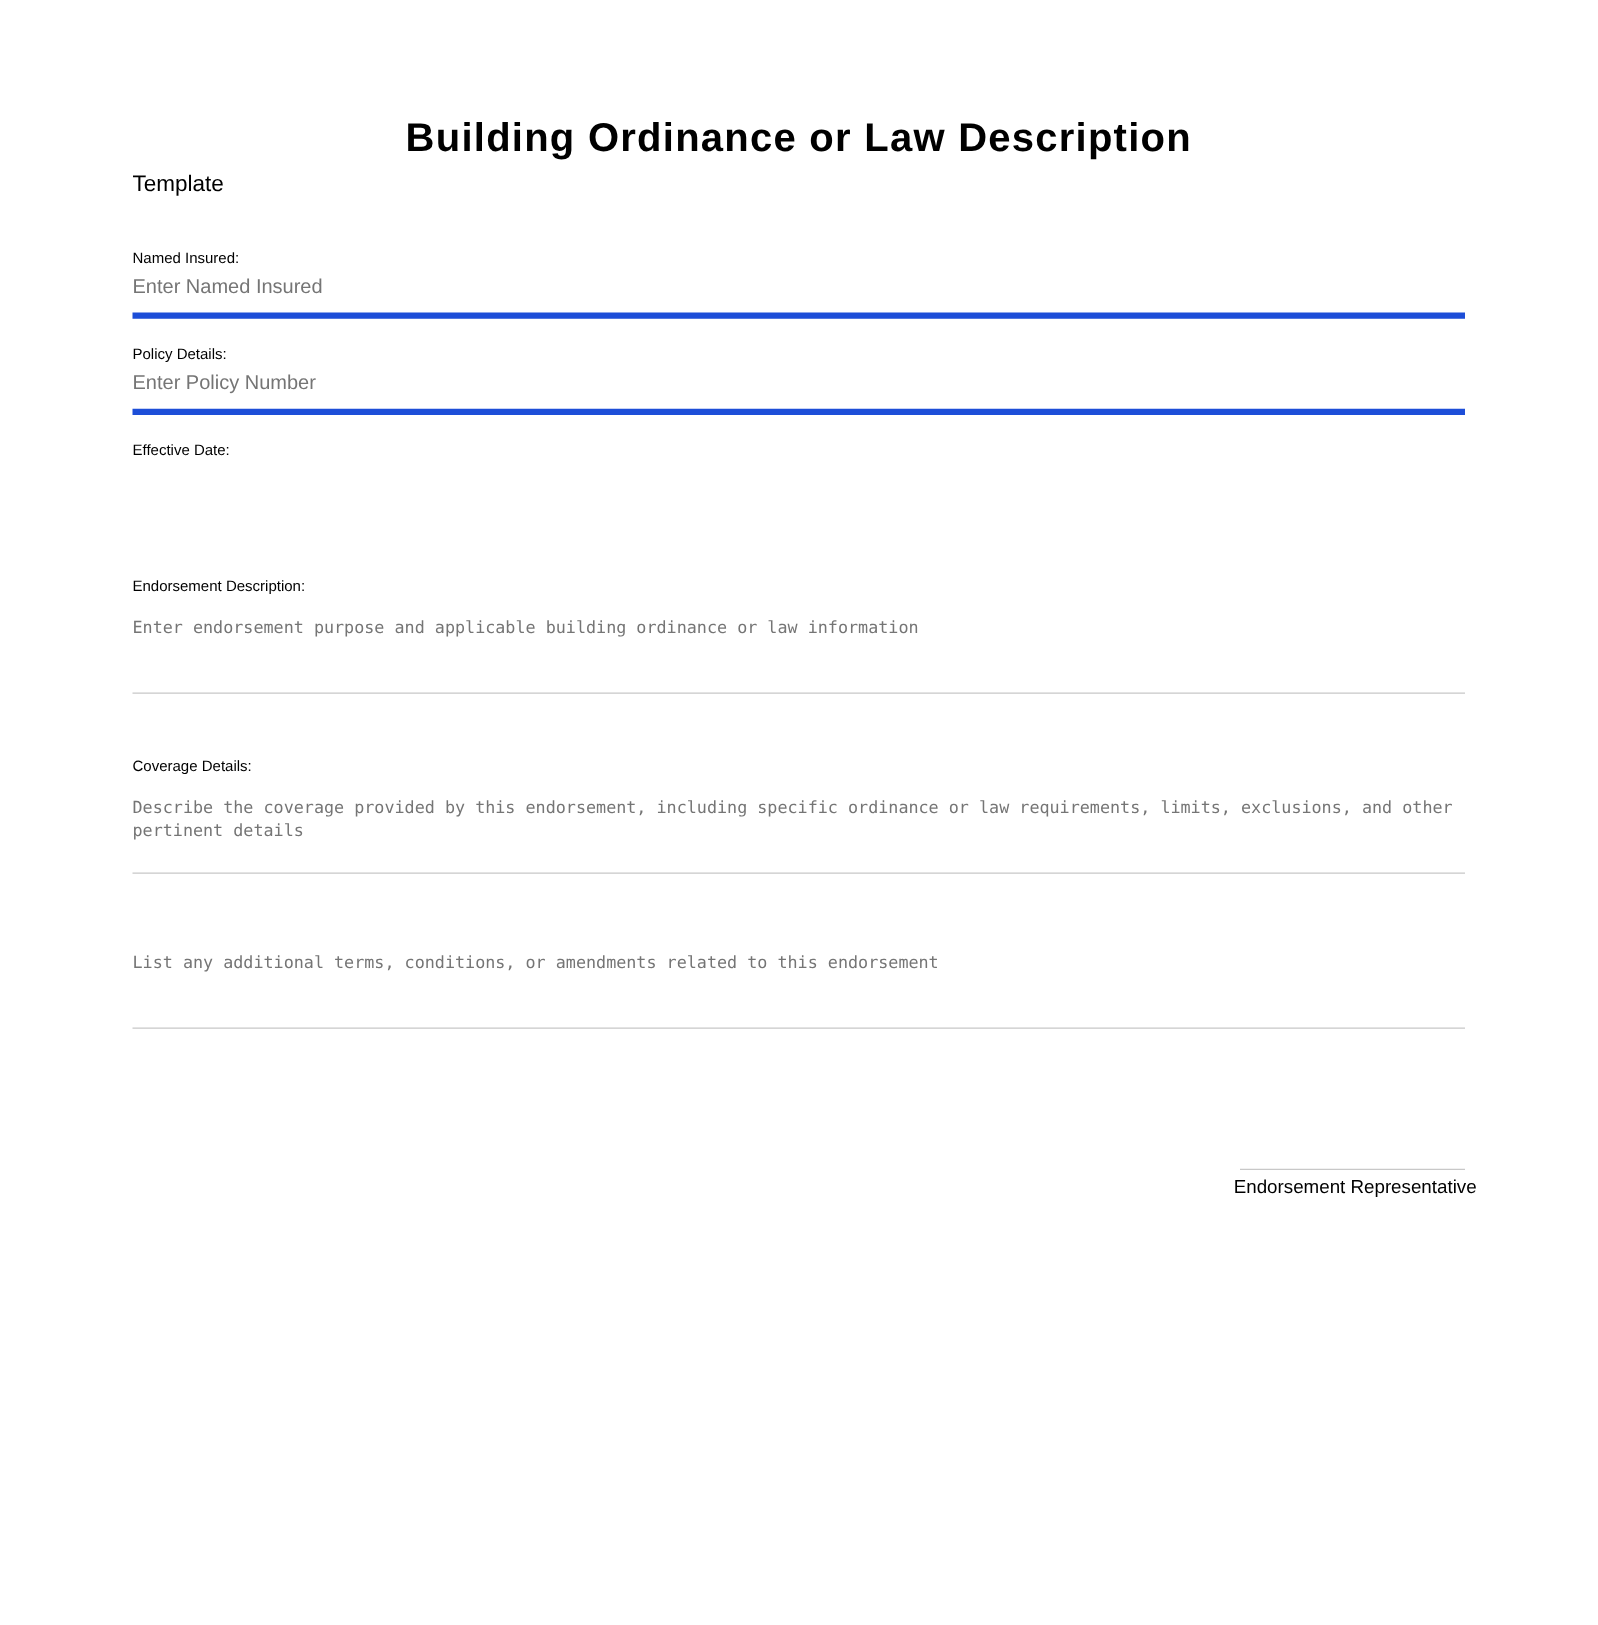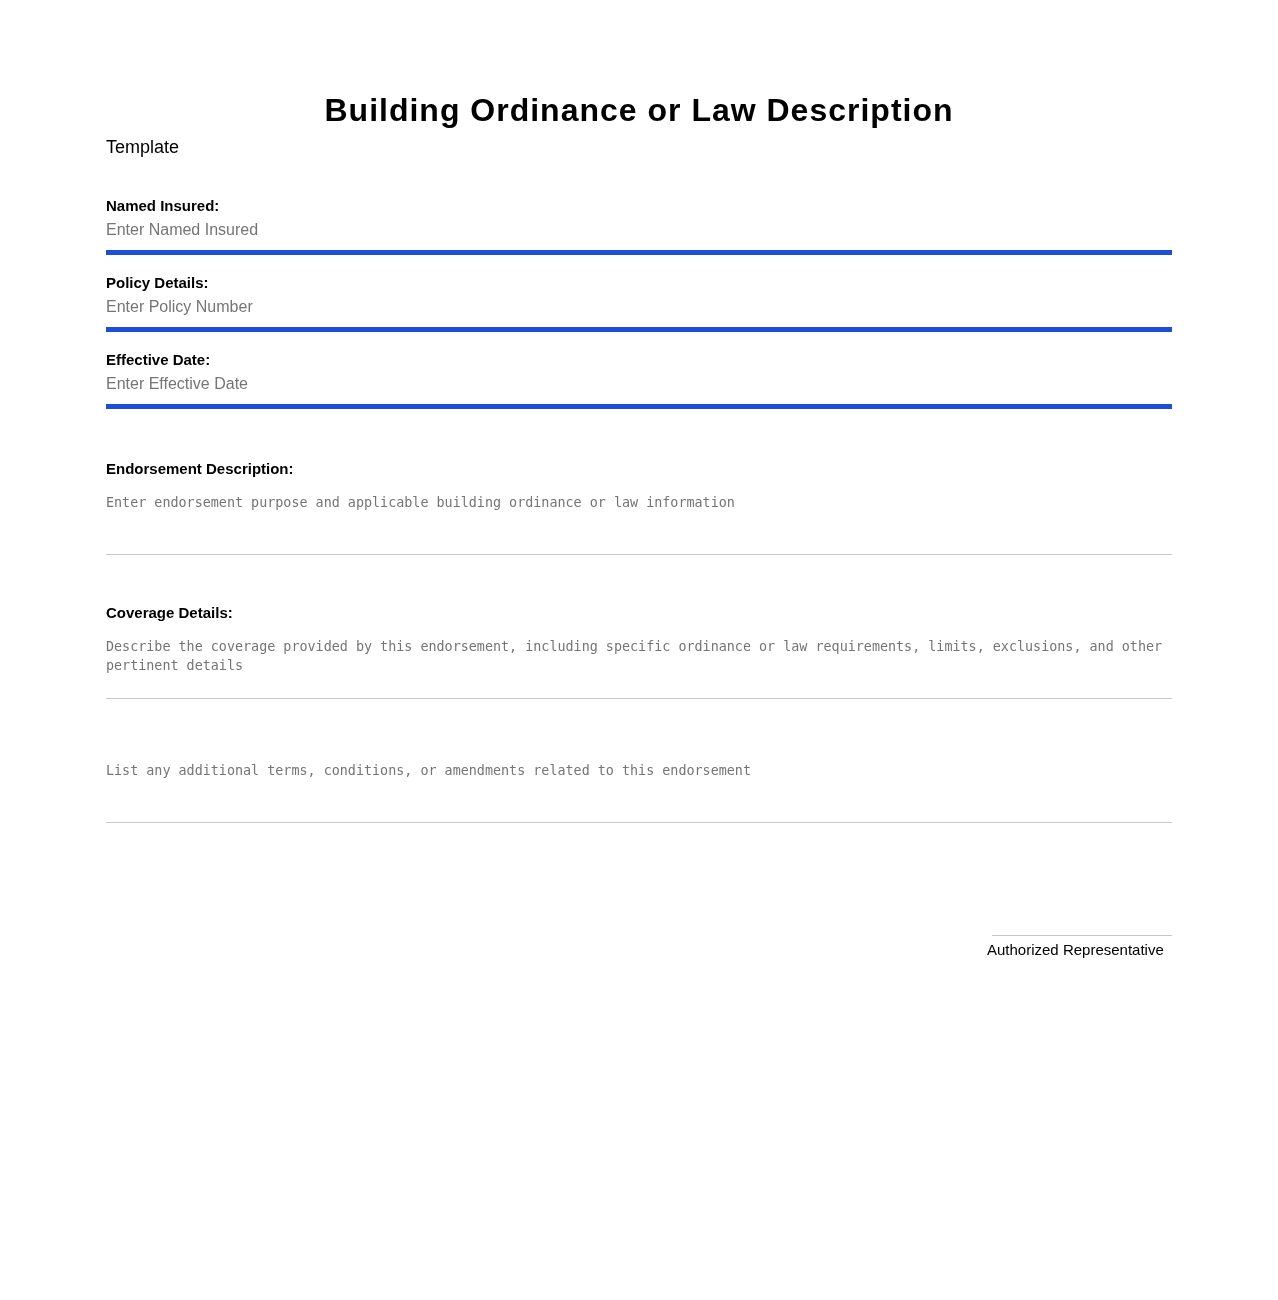--- a/index.html
+++ b/index.html
@@ -1,21 +1,21 @@
 <!DOCTYPE html>
 <html><head>
   <meta charset="utf-8">
   <style>
     html, body { margin: 0; padding: 0; background: #ffffff; }
     body { width: 1278px; height: 1300px; position: relative; font-family: "Liberation Sans", sans-serif; color: #000; }
     .page { position: absolute; left: 106px; top: 0; width: 1066px; }
     .title { position: absolute; left: 0; width: 1066px; top: 88px; text-align: center; font-size: 32px; font-weight: bold; letter-spacing: 1px; margin: 0; line-height: 44px; }
     .subtitle { position: absolute; left: 0; width: 1066px; top: 136px; font-size: 18px; line-height: 22px; }
     .field { position: absolute; left: 0; width: 1066px; }
-    .label { font-size: 15px; line-height: 20px; display: block; font-weight: bold; }
+    .label { font-size: 12px; line-height: 20px; display: block; }
     .input { display: block; width: 1066px; border: none; border-bottom: 5px solid #1d4ed8; font-family: "Liberation Sans", sans-serif; font-size: 16px; color: #777; padding: 0; background: transparent; outline: none; }
     .input.single { height: 37px; line-height: 26px; margin-top: 2px; padding-bottom: 10px; box-sizing: border-box; padding-top: 1px; }
     .textarea { display: block; width: 1066px; border: none; border-bottom: 1px solid #c8c8c8; font-family: "DejaVu Sans Mono", "Liberation Mono", monospace; font-size: 13.4px; line-height: 19px; color: #777; padding: 0; background: transparent; resize: none; outline: none; box-sizing: border-box; white-space: pre-wrap; }
     .sig { position: absolute; left: 886px; top: 935px; width: 180px; border-top: 1px solid #c8c8c8; }
     .sig-label { position: absolute; left: 881px; top: 941px; width: 175px; text-align: center; font-size: 15px; line-height: 18px; white-space: nowrap; }
   </style>
 </head>
 <body>
 
 <div class="page">
@@ -27,32 +27,31 @@
     <input class="input single" type="text" placeholder="Enter Named Insured" style="">
   </div>
 
   <div class="field" style="top:273px;">
     <label class="label">Policy Details:</label>
     <input class="input single" type="text" placeholder="Enter Policy Number" style="">
   </div>
 
   <div class="field" style="top:350px;">
     <label class="label">Effective Date:</label>
-    <input class="input single" type="text" placeholder="Enter Effective Date" style="">
   </div>
 
   <div class="field" style="top:459px;">
     <label class="label">Endorsement Description:</label>
     <textarea class="textarea" style="margin-top: 14px; height: 62px;" placeholder="Enter endorsement purpose and applicable building ordinance or law information"></textarea>
   </div>
 
   <div class="field" style="top:603px;">
     <label class="label">Coverage Details:</label>
     <textarea class="textarea" style="margin-top: 14px; height: 62px;" placeholder="Describe the coverage provided by this endorsement, including specific ordinance or law requirements, limits, exclusions, and other pertinent details"></textarea>
   </div>
 
   <div class="field" style="top:747px;">
     <textarea class="textarea" style="margin-top: 14px; height: 62px;" placeholder="List any additional terms, conditions, or amendments related to this endorsement"></textarea>
   </div>
 
   <div class="sig"></div>
-  <div class="sig-label">Authorized Representative</div>
+  <div class="sig-label">Endorsement Representative</div>
 </div>
 
 </body></html>

